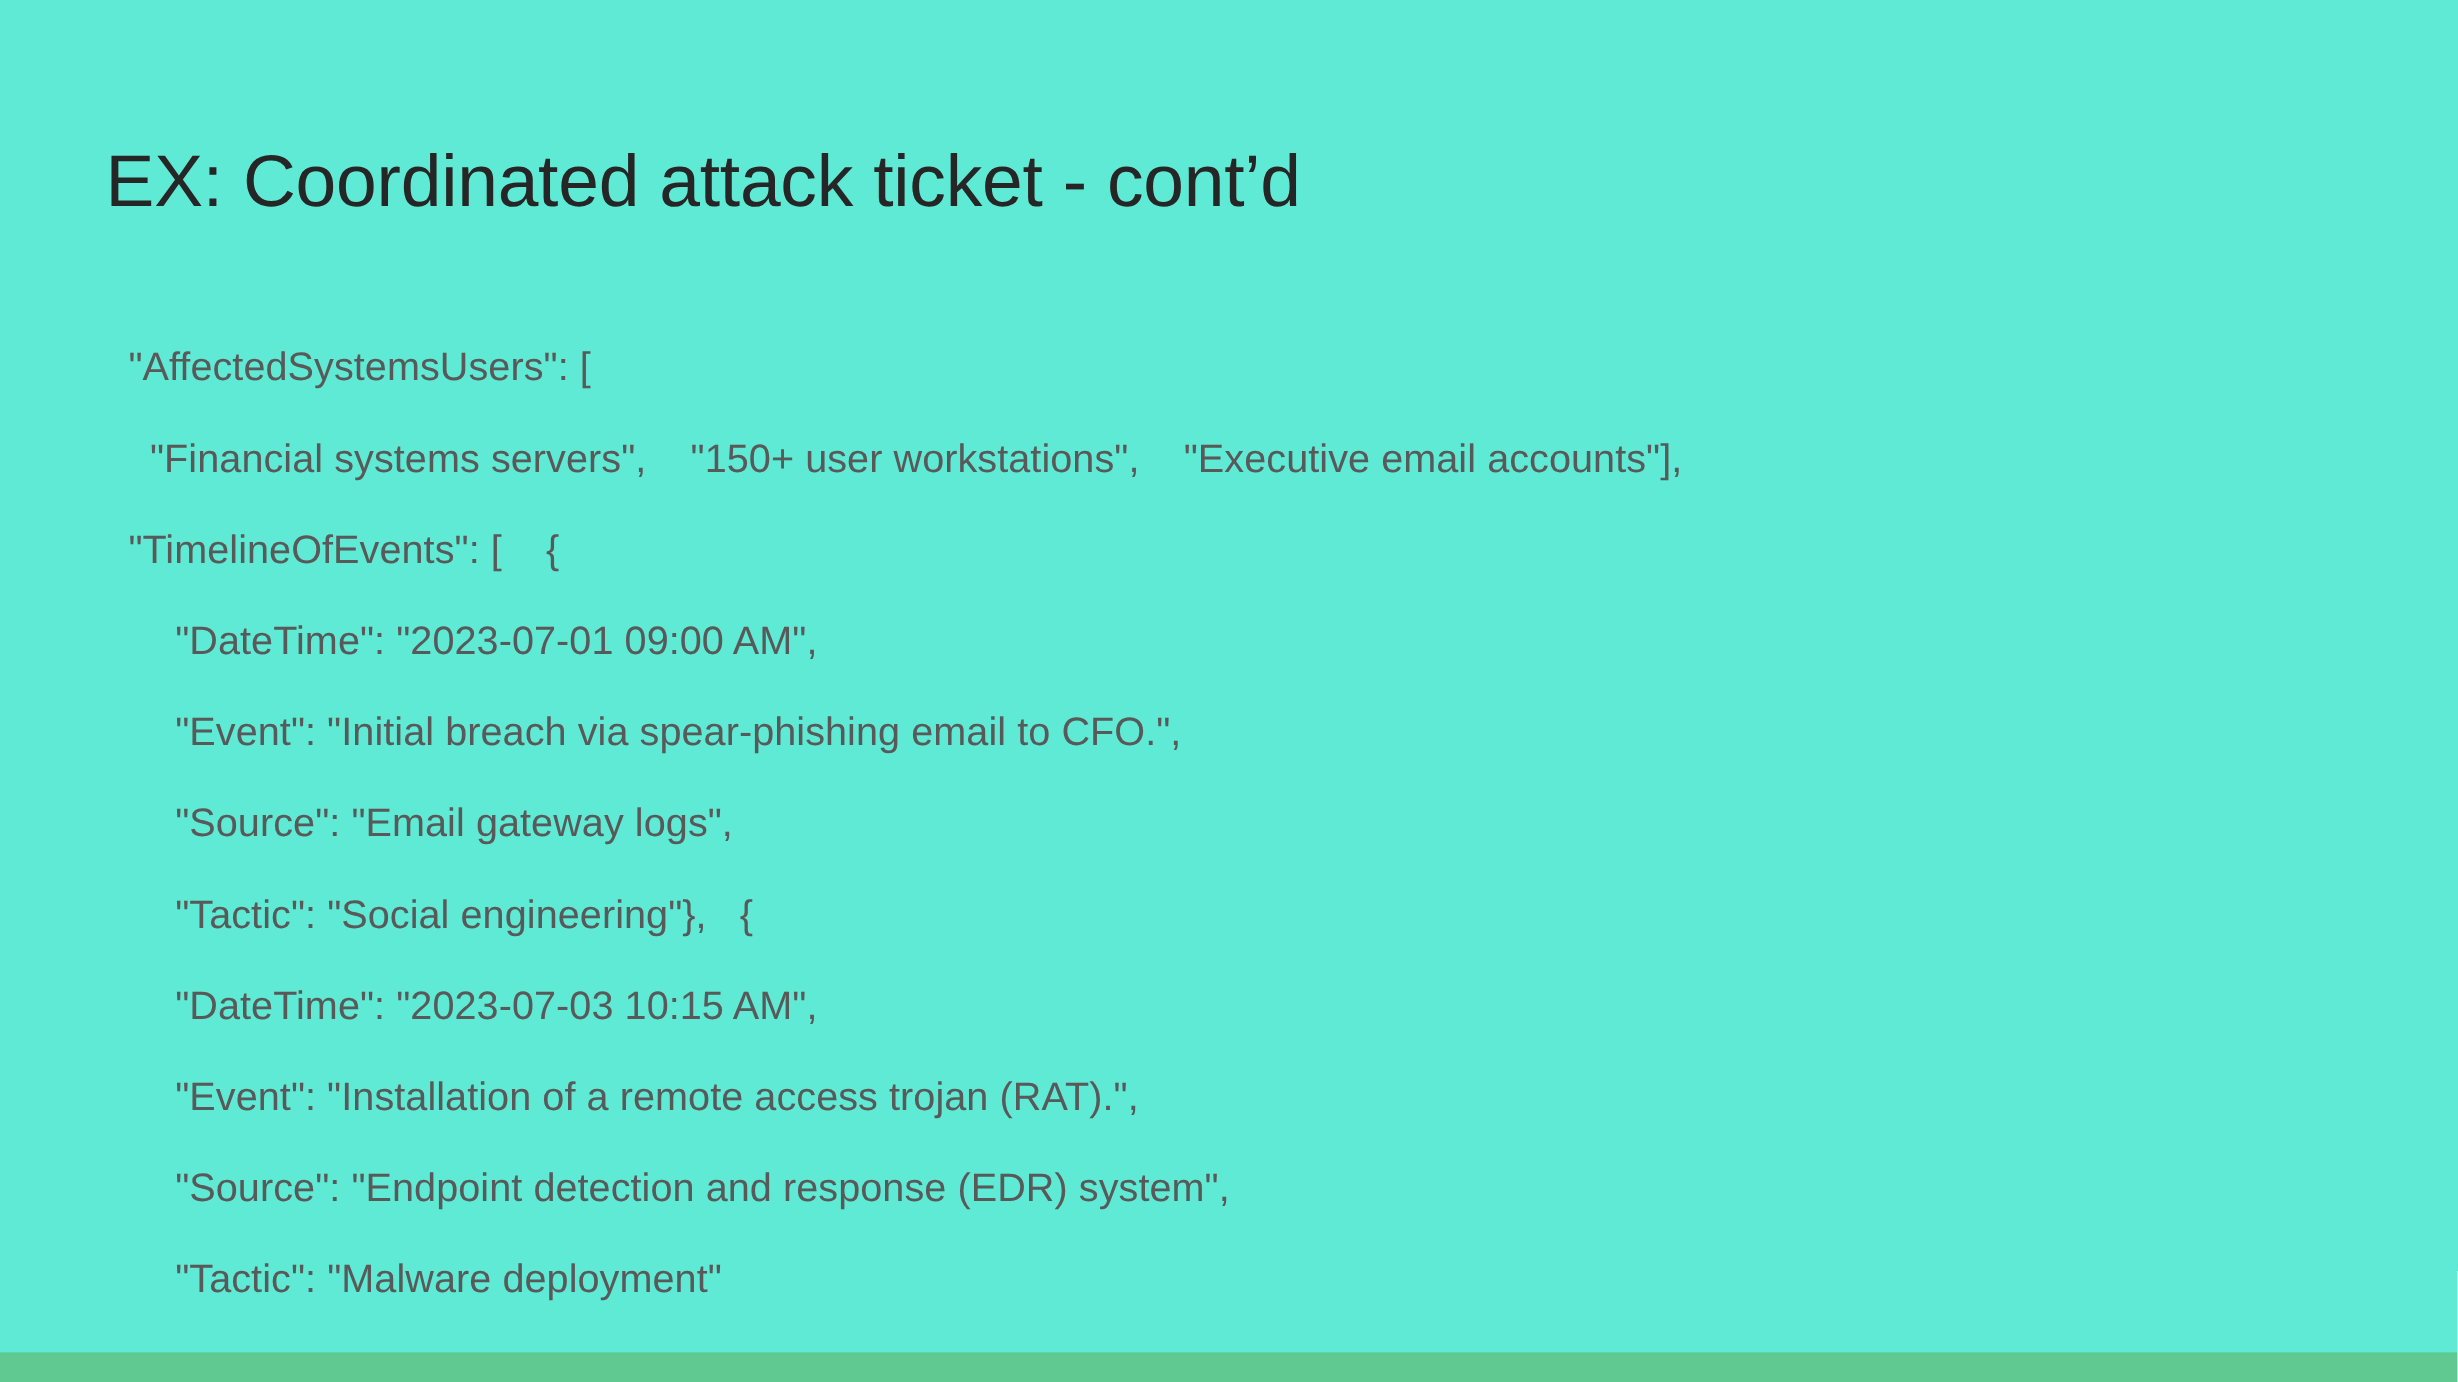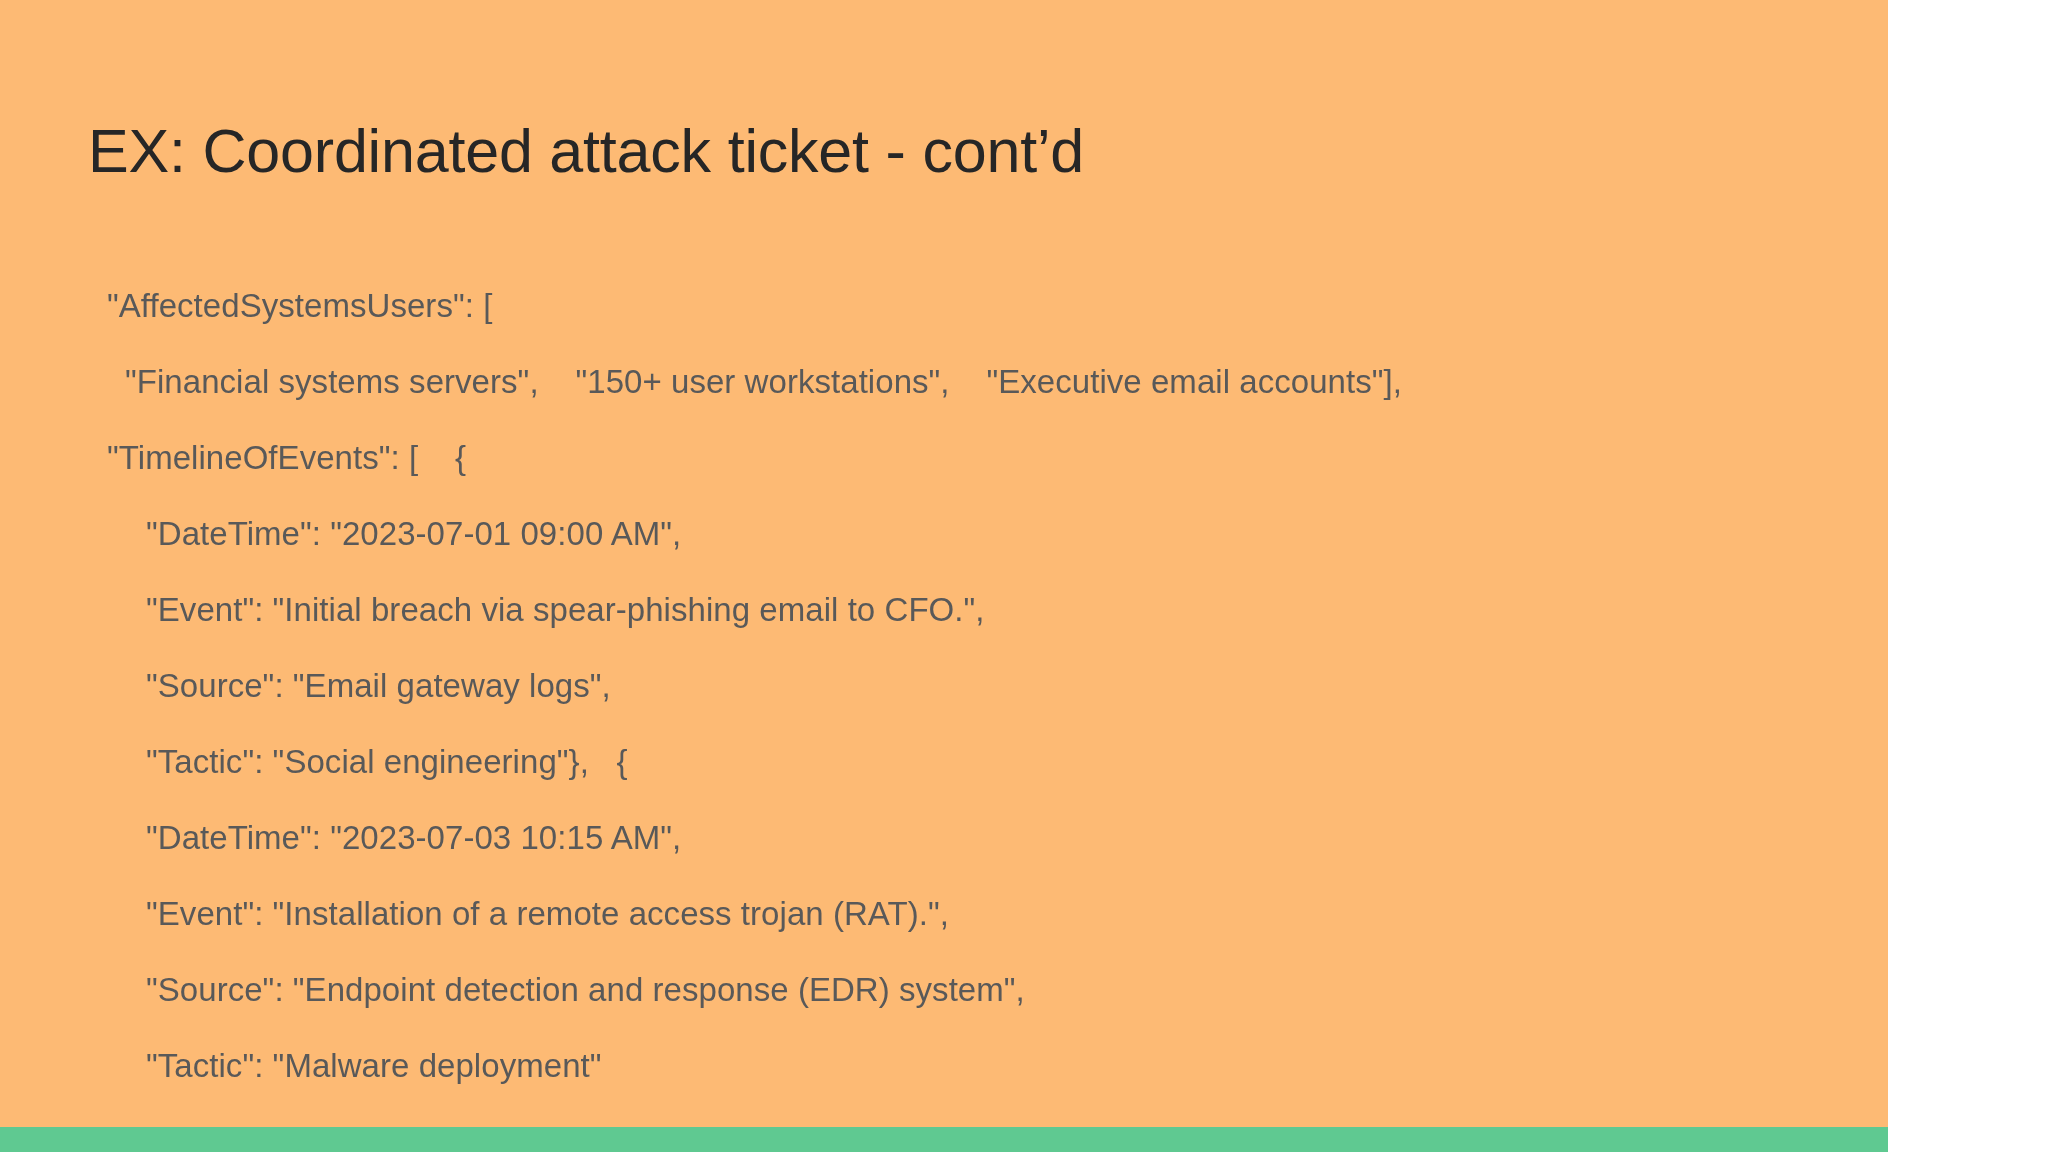--- a/index.html
+++ b/index.html
@@ -6,23 +6,23 @@
   html, body {
     margin: 0;
     padding: 0;
     background: #ffffff;
   }
   body {
     font-family: "Liberation Sans", "DejaVu Sans", sans-serif;
   }
   .slide {
     position: relative;
-    width: 1888px;
+    width: 2048px;
     height: 1152px;
-    background: #fdba74;
+    background: #5eead4;
     overflow: hidden;
     box-sizing: border-box;
   }
   .slide-title {
     position: absolute;
     left: 88px;
     top: 117px;
     font-size: 61px;
     line-height: 1.12;
     font-weight: 400;

